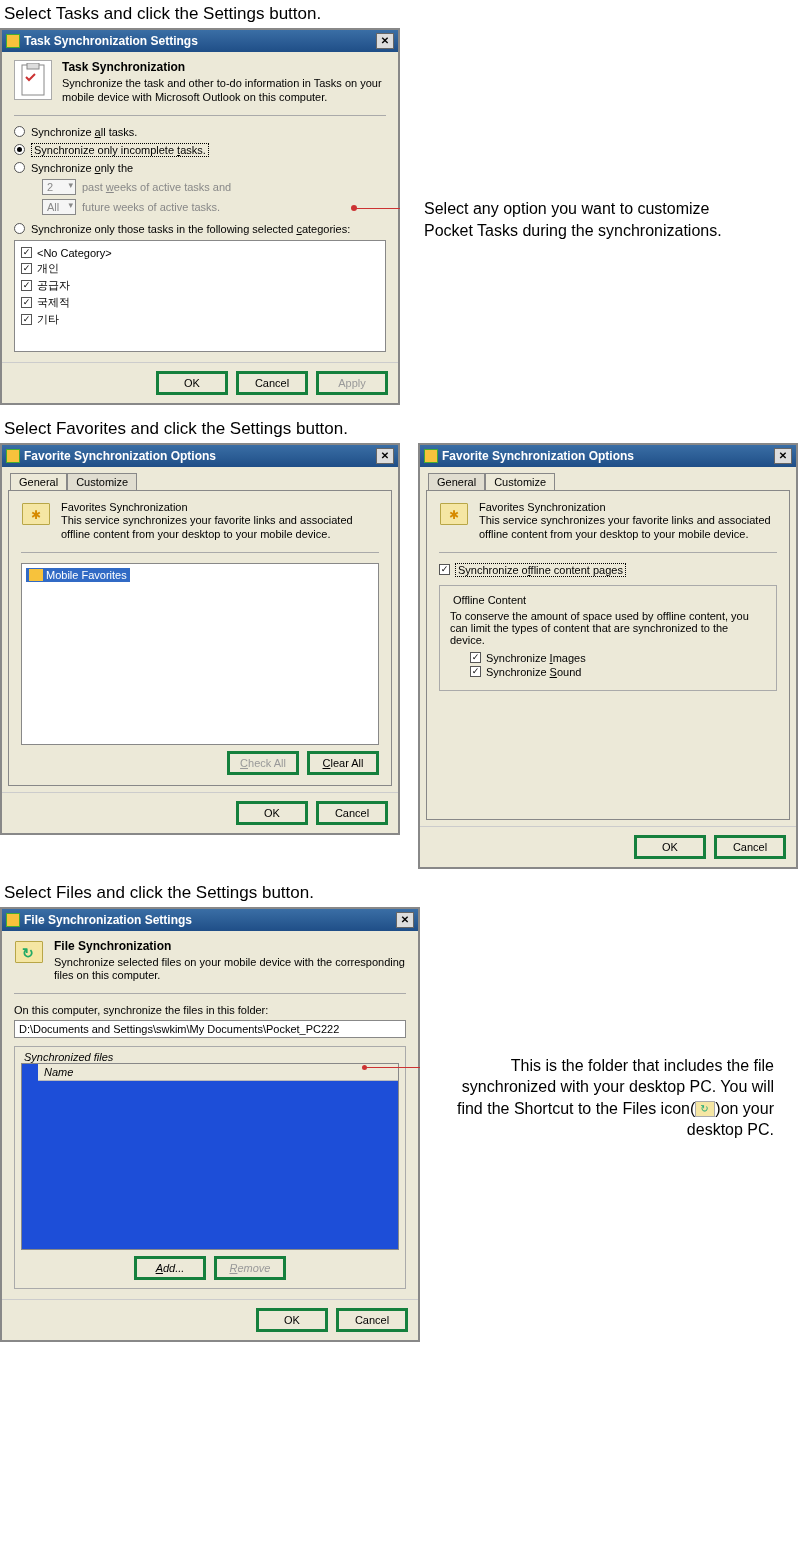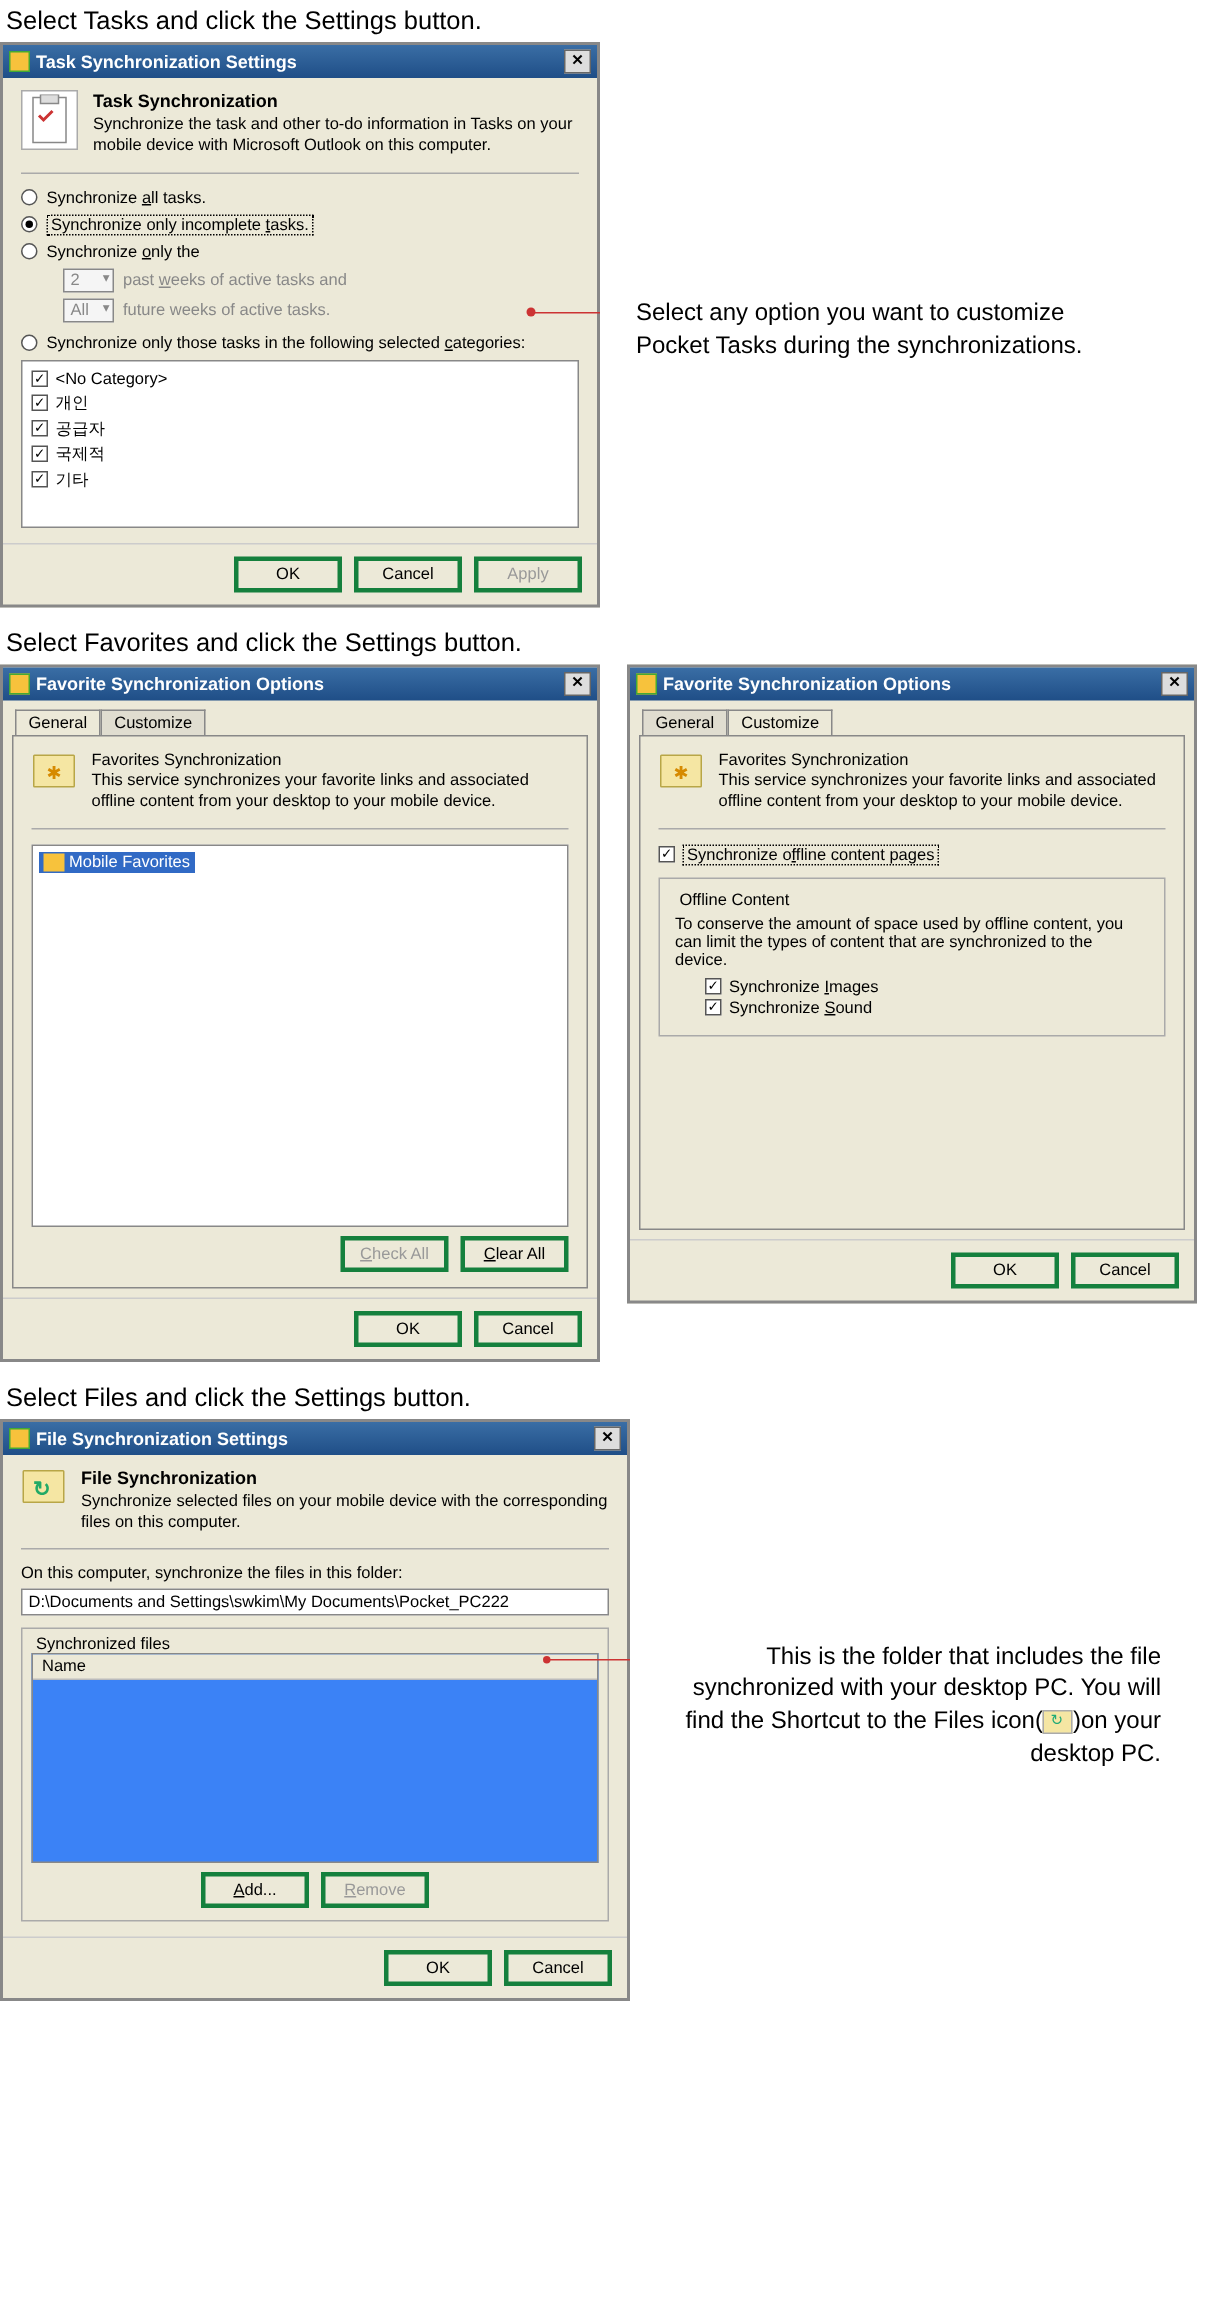--- a/index.html
+++ b/index.html
@@ -43,38 +43,38 @@
 .btnbar { display: flex; justify-content: flex-end; gap: 8px; padding: 8px 10px; border-top: 1px solid #ccc; }
 .btn, .btn-dis {
   min-width: 72px; padding: 3px 10px; font-size: 11px; text-align: center;
   border: 3px solid #15803d; background: #ece9d8;
 }
 .btn-dis { color: #999; }
 .tabs { display: flex; gap: 0; padding: 6px 8px 0 8px; }
 .tab { border: 1px solid #888; border-bottom: none; padding: 2px 8px; font-size: 11px; background: #ece9d8; }
 .tab.inactive { background: #e0ddd0; }
 .tabpanel { border: 1px solid #888; margin: 0 6px 6px 6px; padding: 10px 12px; }
-.treebox { border: 1px solid #888; background: #fff; height: 255px; padding: 4px; }
+.treebox { border: 1px solid #888; background: #fff; height: 182px; padding: 4px; }
 .tree-item { background: #316ac5; color: #fff; padding: 1px 3px; display: inline-flex; align-items: center; gap: 3px; font-size: 11px; }
 .tree-icon { width: 14px; height: 12px; background: #f7c23c; display: inline-block; }
 .fieldset { border: 1px solid #aaa; padding: 8px 10px 10px 10px; margin-top: 8px; }
 .fieldset .legend { font-size: 11px; margin-top: -14px; background: #ece9d8; display: inline-block; padding: 0 3px; }
 .txtfield { border: 1px solid #888; background: #fff; padding: 2px 4px; font-size: 11px; width: 100%; }
 .annot { font-size: 16px; line-height: 1.35; }
 .annot-wrap { padding-left: 24px; }
 .leader { height: 1px; background: #c33; position: relative; }
 .leader::before { content: ""; width: 6px; height: 6px; border-radius: 50%; background: #c33; position: absolute; left: -3px; top: -3px; }
 .leader2 { height: 1px; background: #c33; position: relative; }
 .leader2::before { content: ""; width: 5px; height: 5px; border-radius: 50%; background: #c33; position: absolute; left: -2px; top: -2px; }
 .u { text-decoration: underline; }
 .grey { color: #888; }
 .footer { text-align: right; font-weight: bold; font-size: 16px; padding: 14px 10px 6px 0; }
-.sync-list { border: 1px solid #888; background: #3b82f6; height: 140px; }
+.sync-list { border: 1px solid #888; background: #1d4ed8; height: 187px; padding-left: 16px; }
 .sync-list .hdr { background: #ece9d8; border-bottom: 1px solid #bbb; padding: 2px 6px; font-size: 11px; }
-.sync-frame { border: 1px solid #aaa; padding: 4px 6px 8px 6px; margin-top: 8px; }
+.sync-frame { border: 1px solid #aaa; padding: 4px 6px 8px 6px; margin-top: 8px; font-style: italic; }
 .sync-frame .legend { font-size: 11px; margin-top: -11px; background: #ece9d8; display: inline-block; padding: 0 3px; }
 .inline-icon { display:inline-block; width:20px; height:16px; border:1px solid #aaa; background:#f5e6a3; vertical-align:middle; position:relative; }
 .inline-icon::after{content:"↻"; font-size:10px; position:absolute; left:4px; top:0; color:#2a7;}
 </style>
 </head>
 <body>
 
 <div class="page">
 
 <div class="instr">Select Tasks and click the Settings button.</div>

